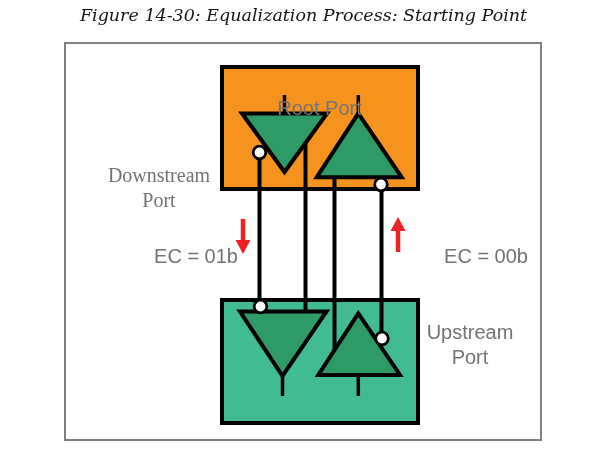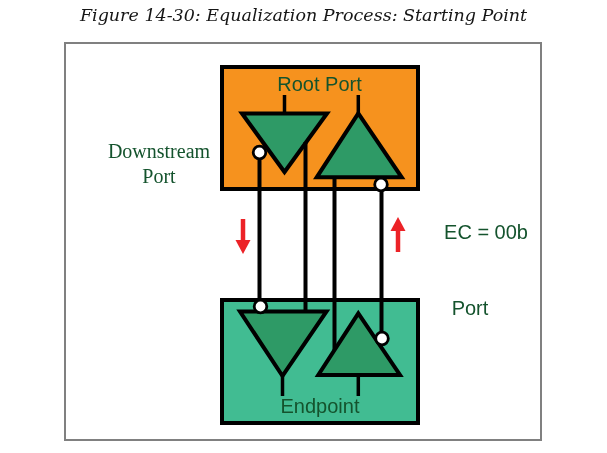--- a/index.html
+++ b/index.html
@@ -43,25 +43,26 @@
     width: 607px;
     height: 453px;
   }
   .wire { stroke: #000000; stroke-width: 4; fill: none; }
   .stem { stroke: #000000; stroke-width: 3.5; fill: none; }
   .boxline { stroke: #000000; stroke-width: 4; }
   .tri { stroke: #000000; stroke-width: 4; stroke-linejoin: miter; }
   .node { stroke: #000000; stroke-width: 2.8; }
   .lbl {
     position: absolute;
-    color: #14532d;
+    color: #737373;
     font-size: 20px;
     line-height: 22px;
     text-align: center;
     white-space: nowrap;
+    margin-top: 24px;
   }
   .lbl.two-line { line-height: 25px; }
 </style>
 </head>
 <body>
 
 <div id="canvas">
 
   <div class="fig-title">Figure 14-30: Equalization Process: Starting Point</div>
 
@@ -108,21 +109,22 @@
   </svg>
 
   <div class="lbl" style="left:219px; top:73px; width:201px;">Root Port</div>
 
   <div class="lbl two-line" style="left:84px; top:139px; width:150px;font-family:Liberation Serif, serif;">
     <div>Downstream</div>
     <div>Port</div>
   </div>
 
   <div class="lbl two-line" style="left:420px; top:296px; width:100px;">
+    <div>Upstream</div>
     <div>Port</div>
   </div>
 
+  <div class="lbl" style="left:120px; top:221px; width:118px; text-align:right;">EC = 01b</div>
 
   <div class="lbl" style="left:408px; top:221px; width:120px; text-align:right;">EC = 00b</div>
 
-  <div class="lbl" style="left:220px; top:395px; width:200px;">Endpoint</div>
 
 </div>
 
 </body></html>

